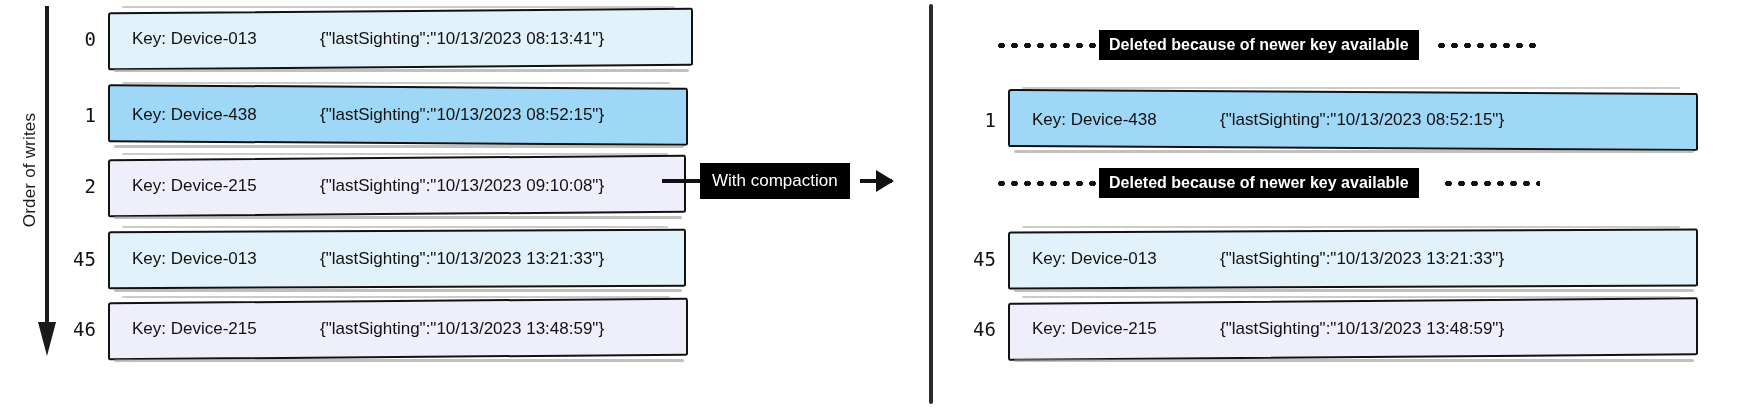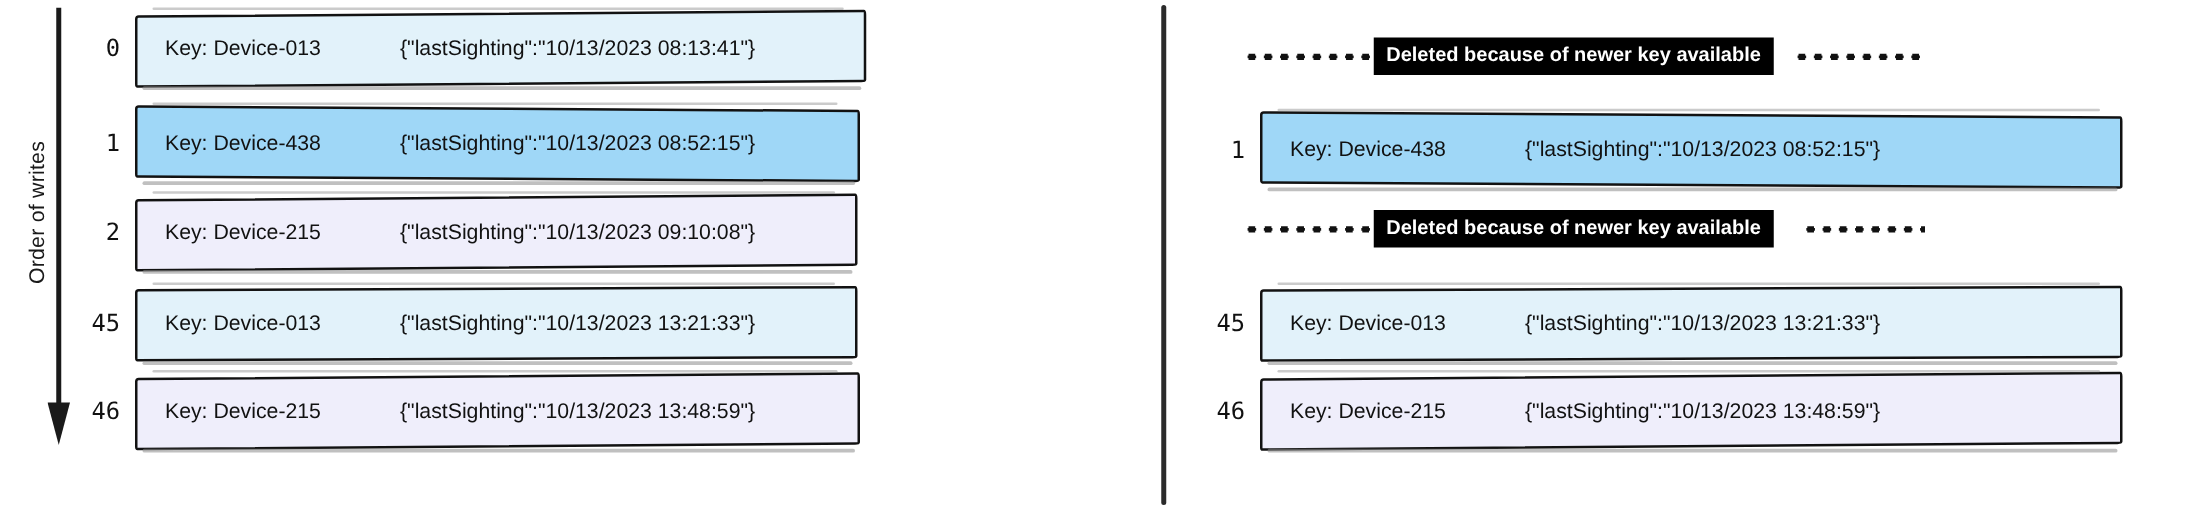--- a/index.html
+++ b/index.html
@@ -278,20 +278,25 @@
         <div class="card-inner">
           <span class="card-key">Key: Device-215</span>
           <span class="card-val">{"lastSighting":"10/13/2023 13:48:59"}</span>
         </div>
       </div>
       <div class="card-shadow top"></div>
       <div class="card-shadow"></div>
     </div>
   </div>
 
+  <div class="compaction">
+    <div class="compaction-line"></div>
+    <div class="compaction-label">With compaction</div>
+    <div class="compaction-head"></div>
+  </div>
 
   <div class="divider"></div>
 
   <div class="deleted" style="left:995px; top:30px; width:545px;">
     <div class="deleted-dots" style="left:0; width:110px;"></div>
     <div class="deleted-label" style="left:104px;">Deleted because of newer key available</div>
     <div class="deleted-dots" style="right:0; width:105px;"></div>
   </div>
 
   <div class="row" style="left:962px; top:91px;">

